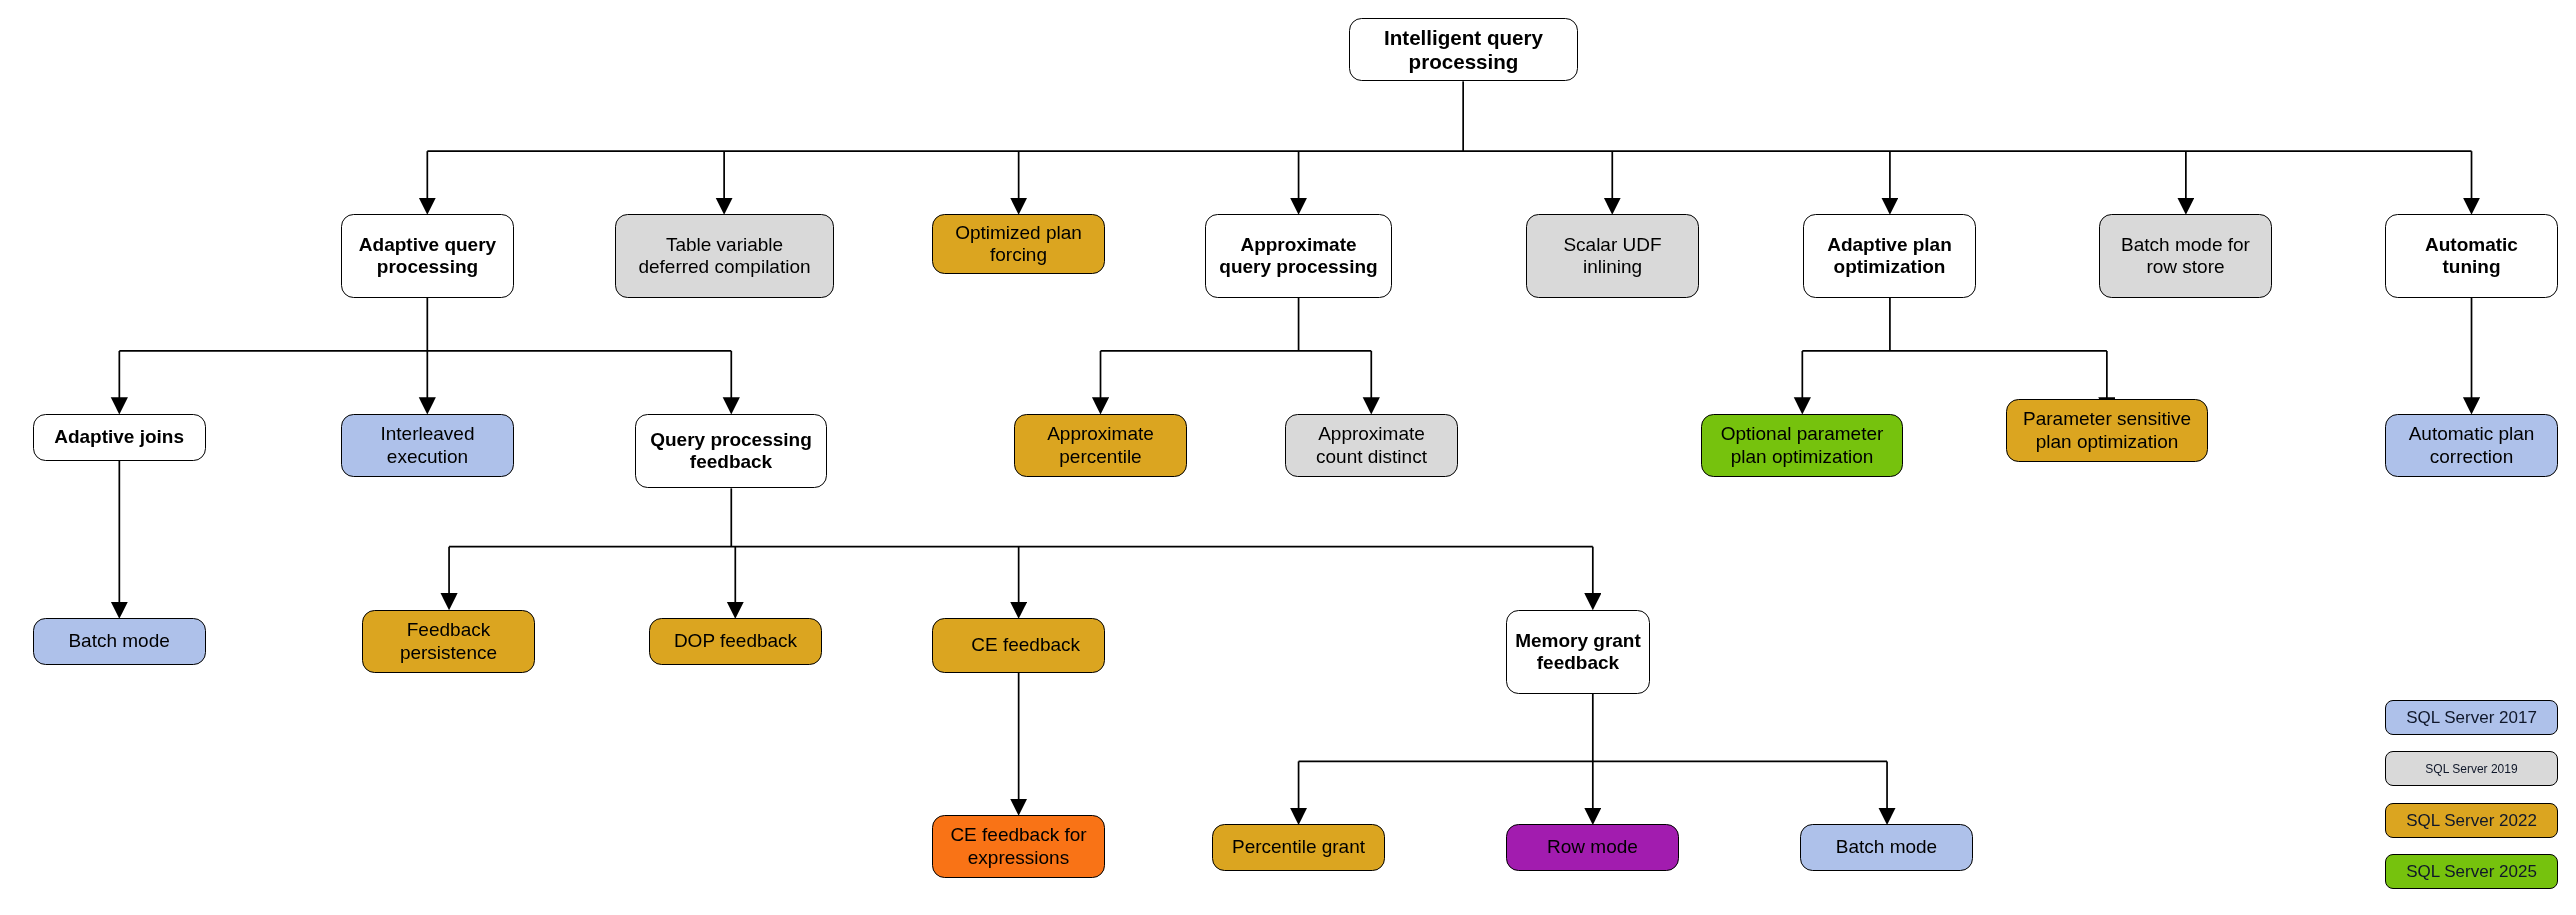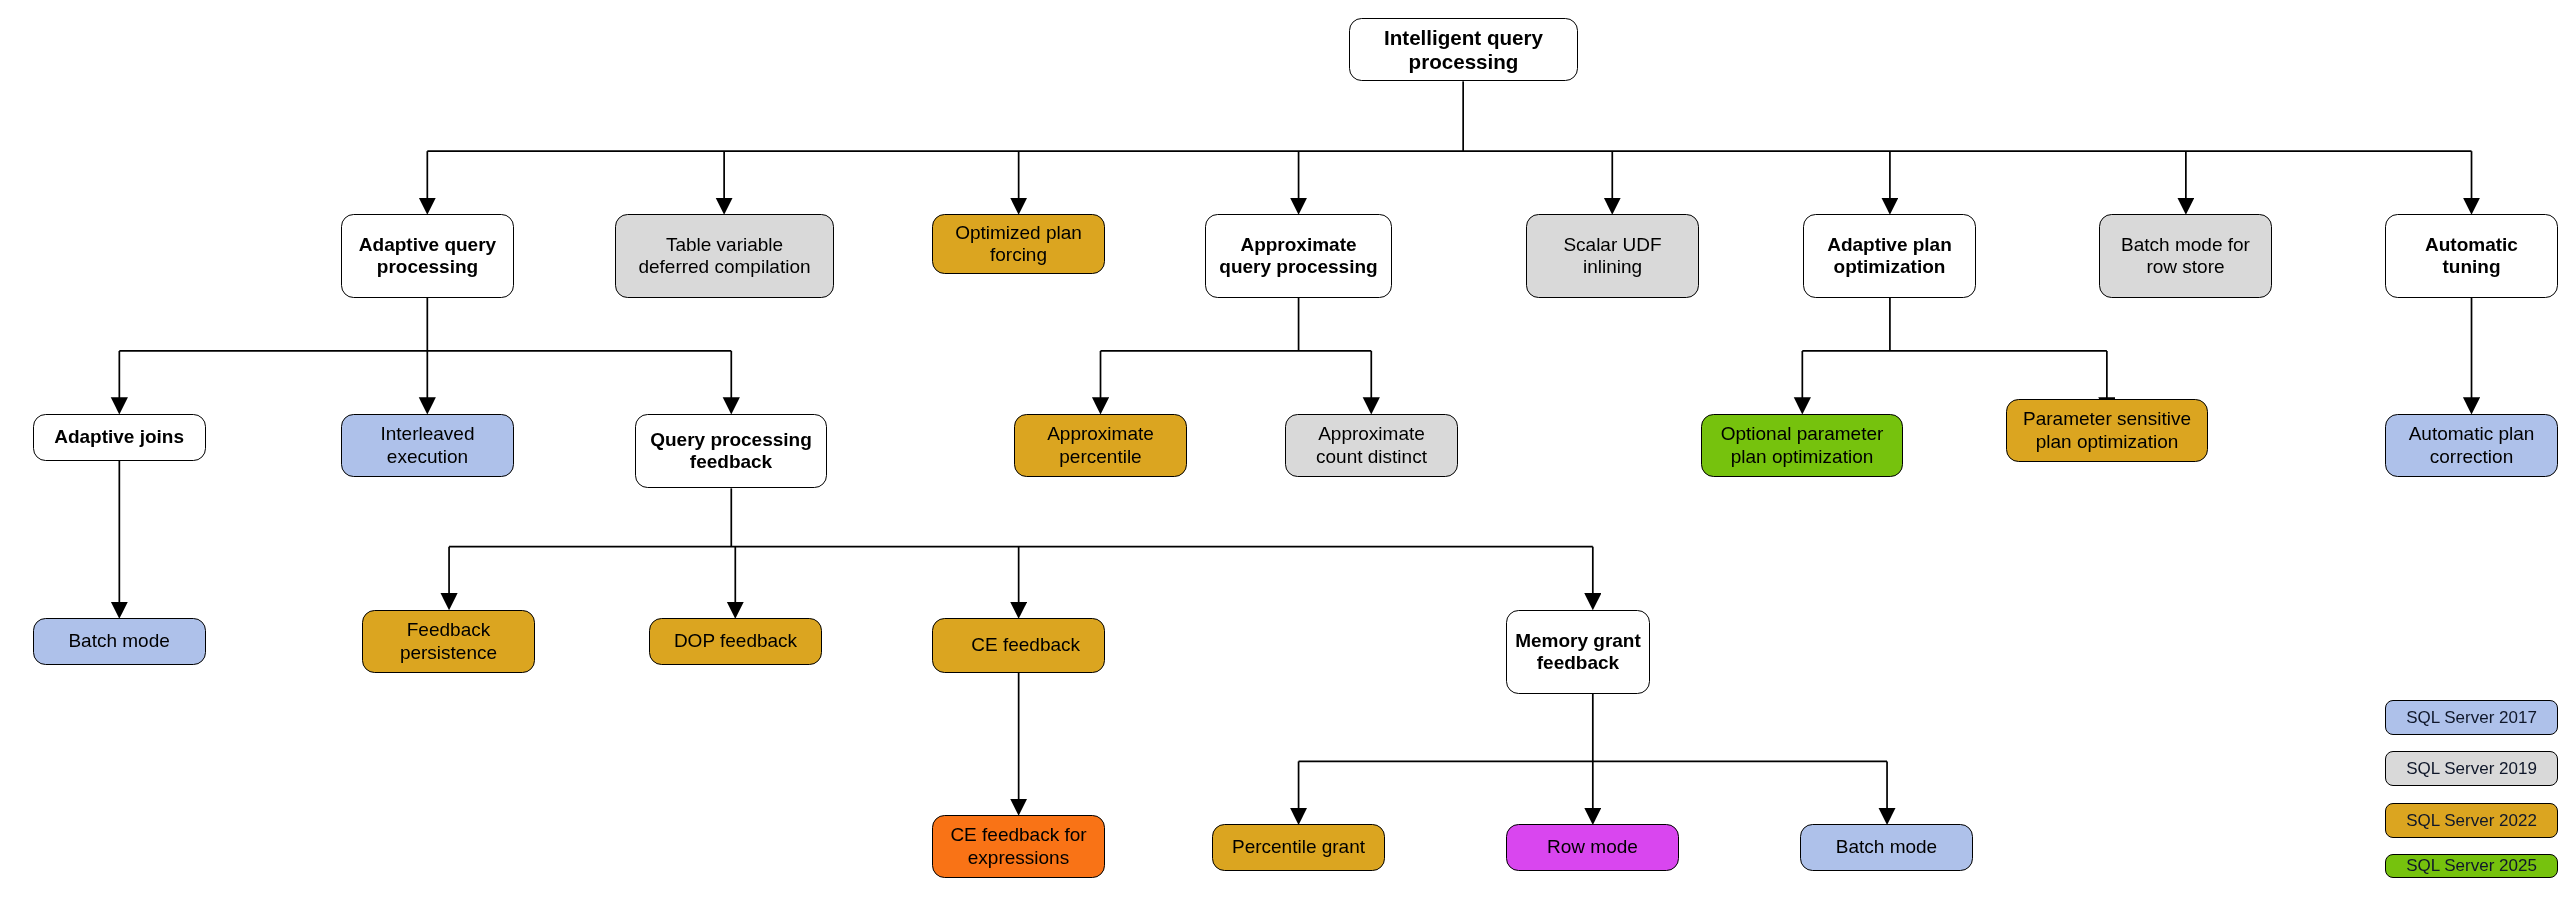--- a/index.html
+++ b/index.html
@@ -151,35 +151,35 @@
         <span class="lbl bold">Memory grant
 feedback</span>
       </div>
       <div class="node" style="left: 924px; top: 815px; width: 173px; height: 63px; background: #f97316; font-size: 19px;">
         <span class="lbl">CE feedback for
 expressions</span>
       </div>
       <div class="node" style="left: 1204px; top: 824px; width: 173px; height: 47px; background: rgb(219, 165, 32); font-size: 19px;">
         <span class="lbl">Percentile grant</span>
       </div>
-      <div class="node" style="left: 1498px; top: 824px; width: 173px; height: 47px; background: #d946ef; font-size: 19px;">
+      <div class="node" style="left: 1498px; top: 824px; width: 173px; height: 47px; background: #a21caf; font-size: 19px;">
         <span class="lbl">Row mode</span>
       </div>
       <div class="node" style="left: 1792px; top: 824px; width: 173px; height: 47px; background: rgb(174, 193, 234); font-size: 19px;">
         <span class="lbl">Batch mode</span>
       </div>
     </div>
   <div id="legend-layer">
       <div class="legend-box" style="left: 2377px; top: 700px; width: 173px; height: 35px; background: rgb(174, 193, 234); font-size: 17px;">
         <span>SQL Server 2017</span>
       </div>
-      <div class="legend-box" style="left: 2377px; top: 751px; width: 173px; height: 35px; background: rgb(217, 217, 217); font-size: 17px;">
+      <div class="legend-box" style="left: 2377px; top: 751px; width: 173px; height: 35px; background: rgb(217, 217, 217); font-size: 12px;">
         <span>SQL Server 2019</span>
       </div>
       <div class="legend-box" style="left: 2377px; top: 803px; width: 173px; height: 35px; background: rgb(219, 165, 32); font-size: 17px;">
         <span>SQL Server 2022</span>
       </div>
-      <div class="legend-box" style="left: 2377px; top: 854px; width: 173px; height: 24px; background: rgb(118, 194, 13); font-size: 17px;">
+      <div class="legend-box" style="left: 2377px; top: 854px; width: 173px; height: 35px; background: rgb(118, 194, 13); font-size: 17px;">
         <span>SQL Server 2025</span>
       </div>
     </div>
 </div>
 
 
 </body></html>

